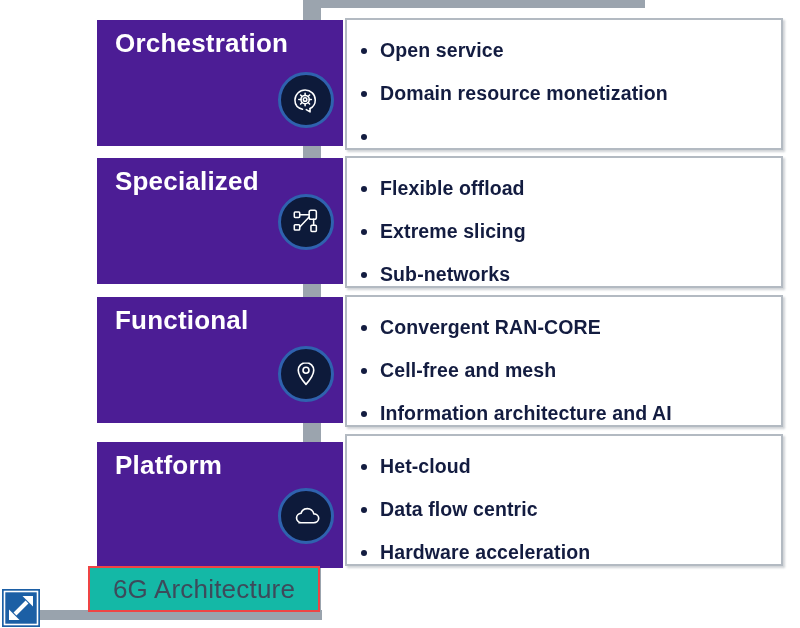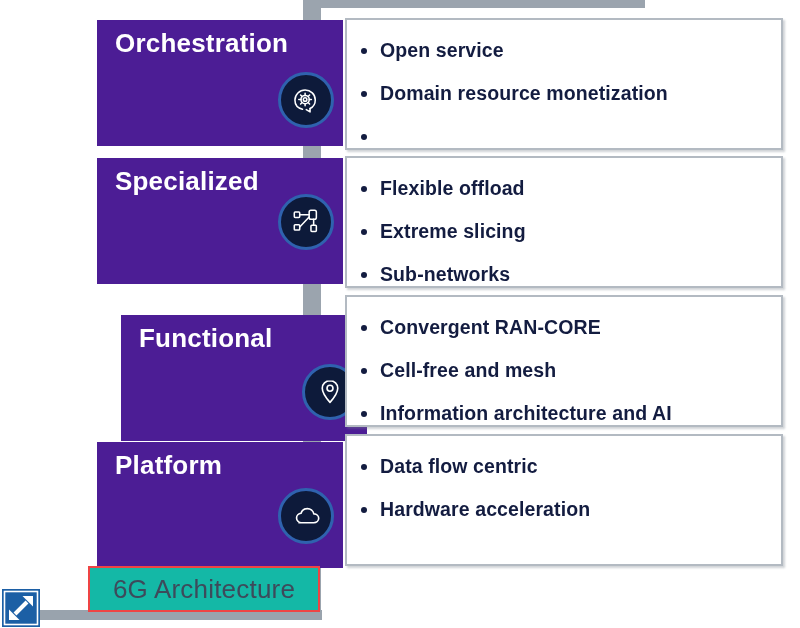--- a/index.html
+++ b/index.html
@@ -35,21 +35,21 @@
   .bullet-item{display:flex;align-items:center;height:43px;}
   .bullet-dot{
     width:6px;height:6px;border-radius:50%;background:#131C40;flex:0 0 6px;
     margin-left:14px;margin-right:13px;
   }
   .bullet-text{color:#131C40;font-weight:bold;font-size:19.5px;letter-spacing:0.1px;}
 
   
   .row1 .label-box{top:20px;}  .row1 .bullets-box{top:18px;}  .row1 .icon-badge{top:52px;}
   .row2 .label-box{top:158px;} .row2 .bullets-box{top:156px;} .row2 .icon-badge{top:36px;}
-  .row3 .label-box{top:315px;margin-left:24px;} .row3 .bullets-box{top:295px;} .row3 .icon-badge{top:49px;}
+  .row3 .label-box{top:297px;} .row3 .bullets-box{top:295px;} .row3 .icon-badge{top:49px;}
   .row4 .label-box{top:442px;} .row4 .bullets-box{top:434px;} .row4 .icon-badge{top:46px;}
 
   
   .arch-box{
     position:absolute;left:88px;top:566px;width:232px;height:46px;background:#14b8a6;
     border:2px solid #ef4444;box-sizing:border-box;
     display:flex;align-items:center;justify-content:center;
   }
   .arch-text{color:#3D4A5B;font-size:26px;font-weight:normal;letter-spacing:0.2px;}
 
@@ -153,20 +153,24 @@
       <span class="label-text">Platform</span>
       <span class="icon-badge">
         <svg width="36" height="36" viewBox="0 0 40 40" fill="none" stroke="#ffffff" stroke-width="1.8" stroke-linecap="round" stroke-linejoin="round">
           <path d="M11.6 27h16.6c3 0 5.4-2.2 5.4-4.9 0-2.7-2.2-4.9-5.1-4.9h-.3c-.6-3.3-3.6-5.9-7.2-5.9-3.3 0-6.1 2.1-7 5.1-2.8.3-5 2.5-5 5.2 0 2.9 2.4 5.4 5.3 5.4z" transform="translate(0.5 0.5)"></path>
         </svg>
       </span>
     </div>
     <div class="bullets-box">
       <div class="bullet-item">
         <span class="bullet-dot"></span>
+        <span class="bullet-text">Het-cloud</span>
+      </div>
+      <div class="bullet-item">
+        <span class="bullet-dot"></span>
         <span class="bullet-text">Data flow centric</span>
       </div>
       <div class="bullet-item">
         <span class="bullet-dot"></span>
         <span class="bullet-text">Hardware acceleration</span>
       </div>
     </div>
   </div>
 
   <div class="arch-box">

